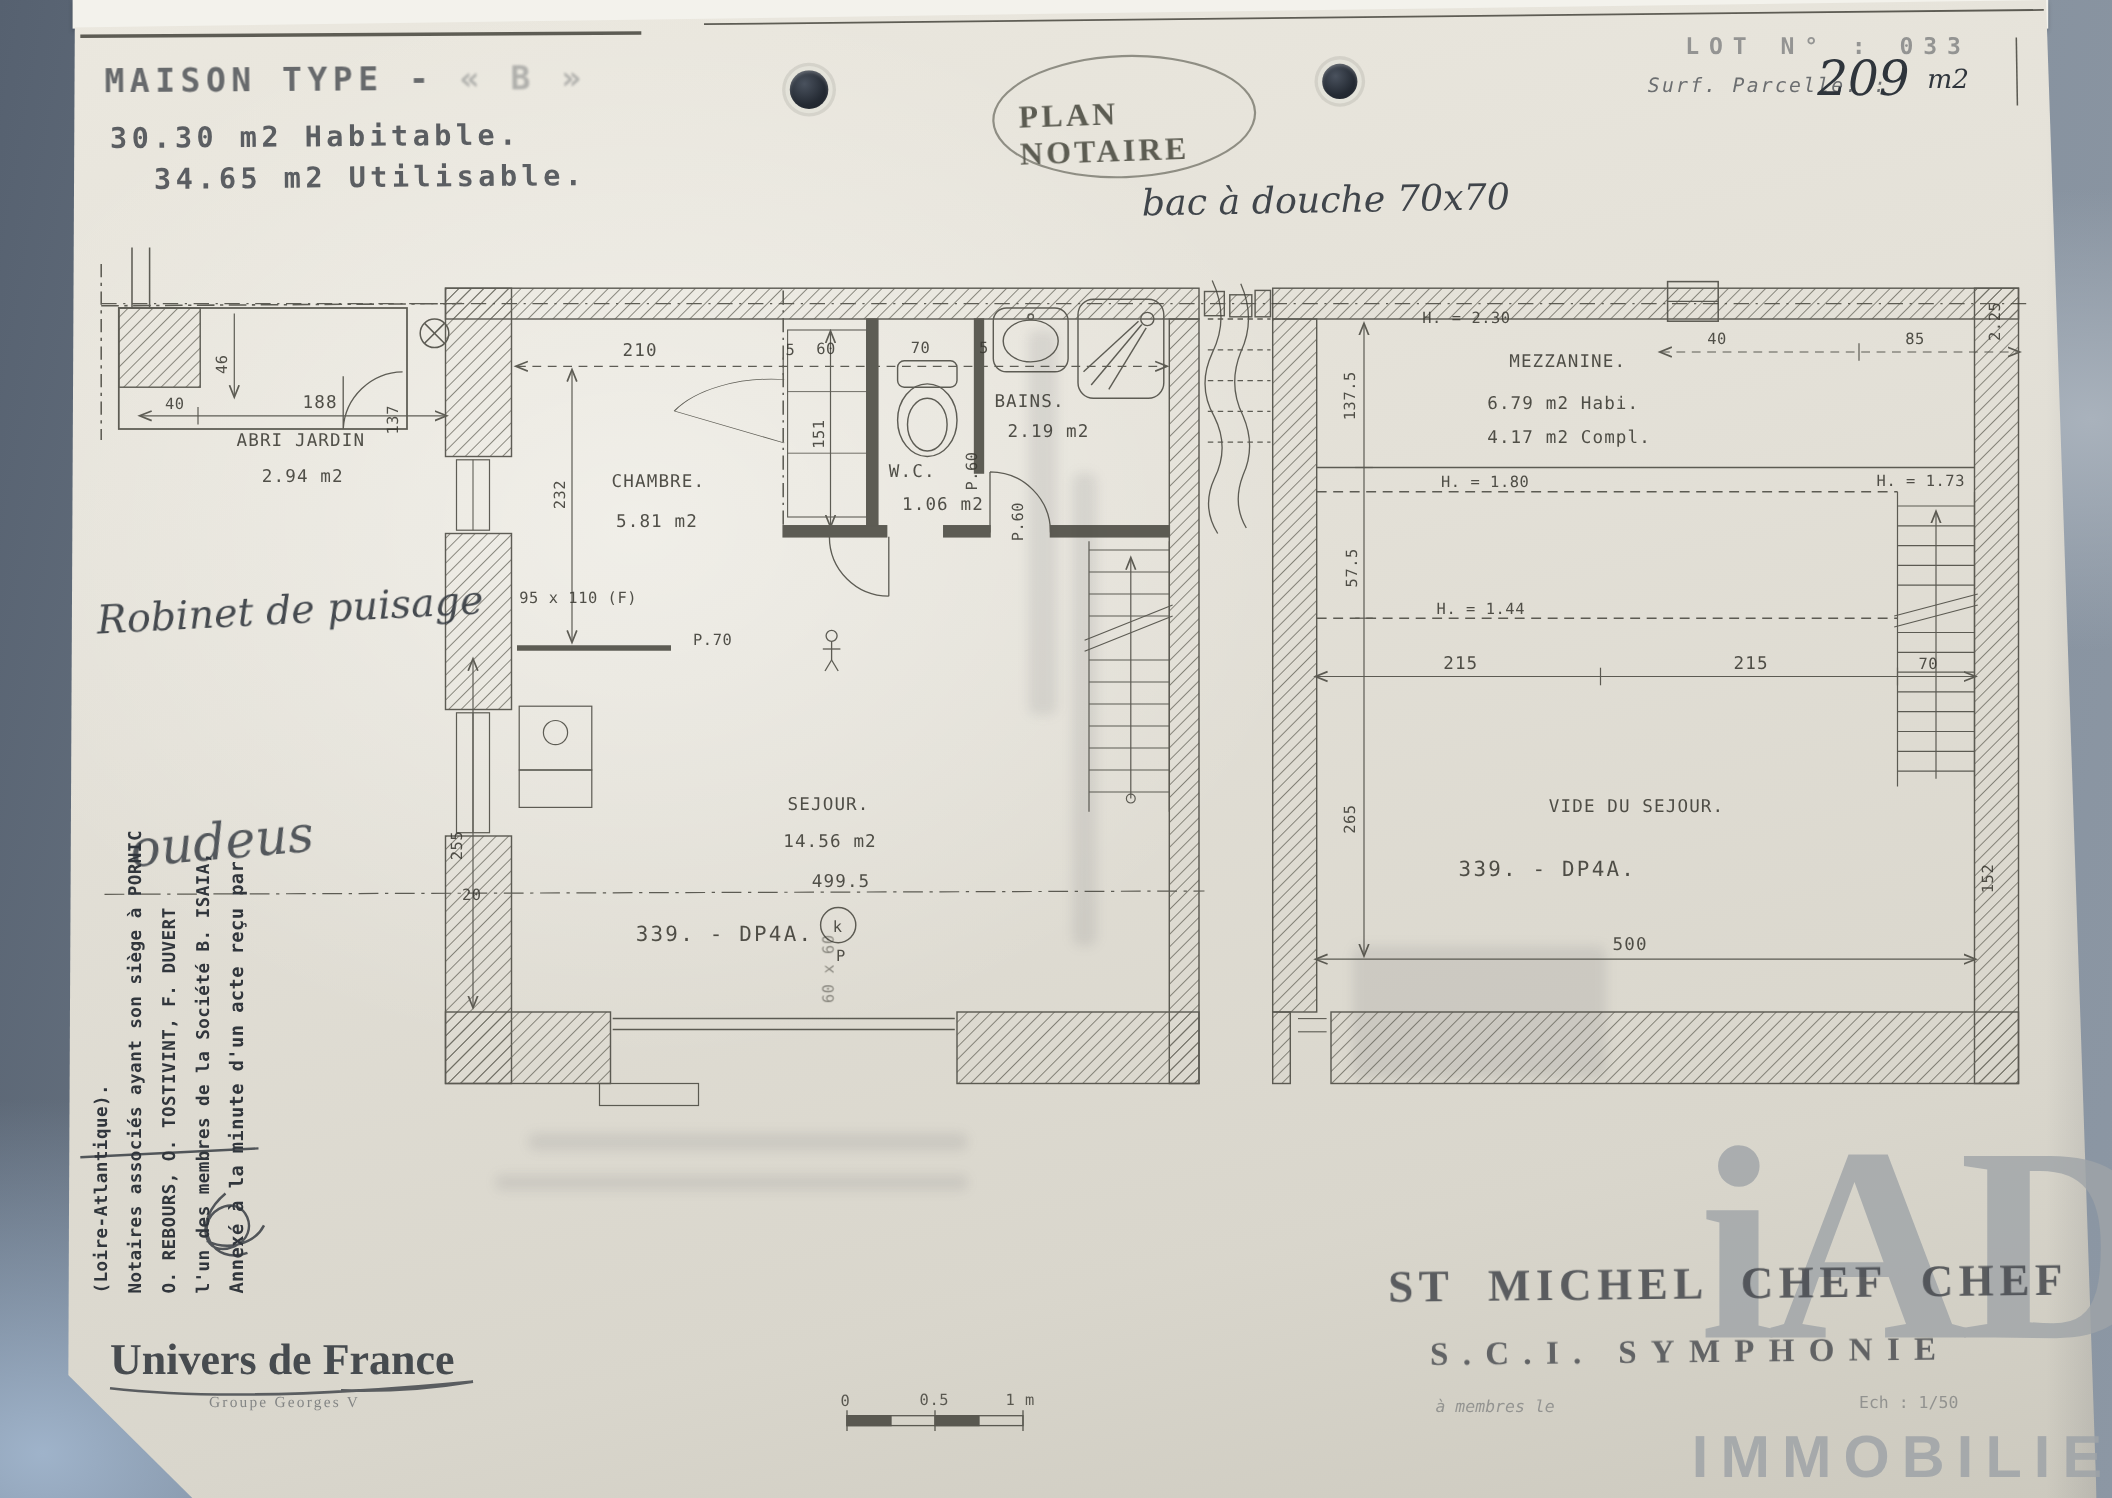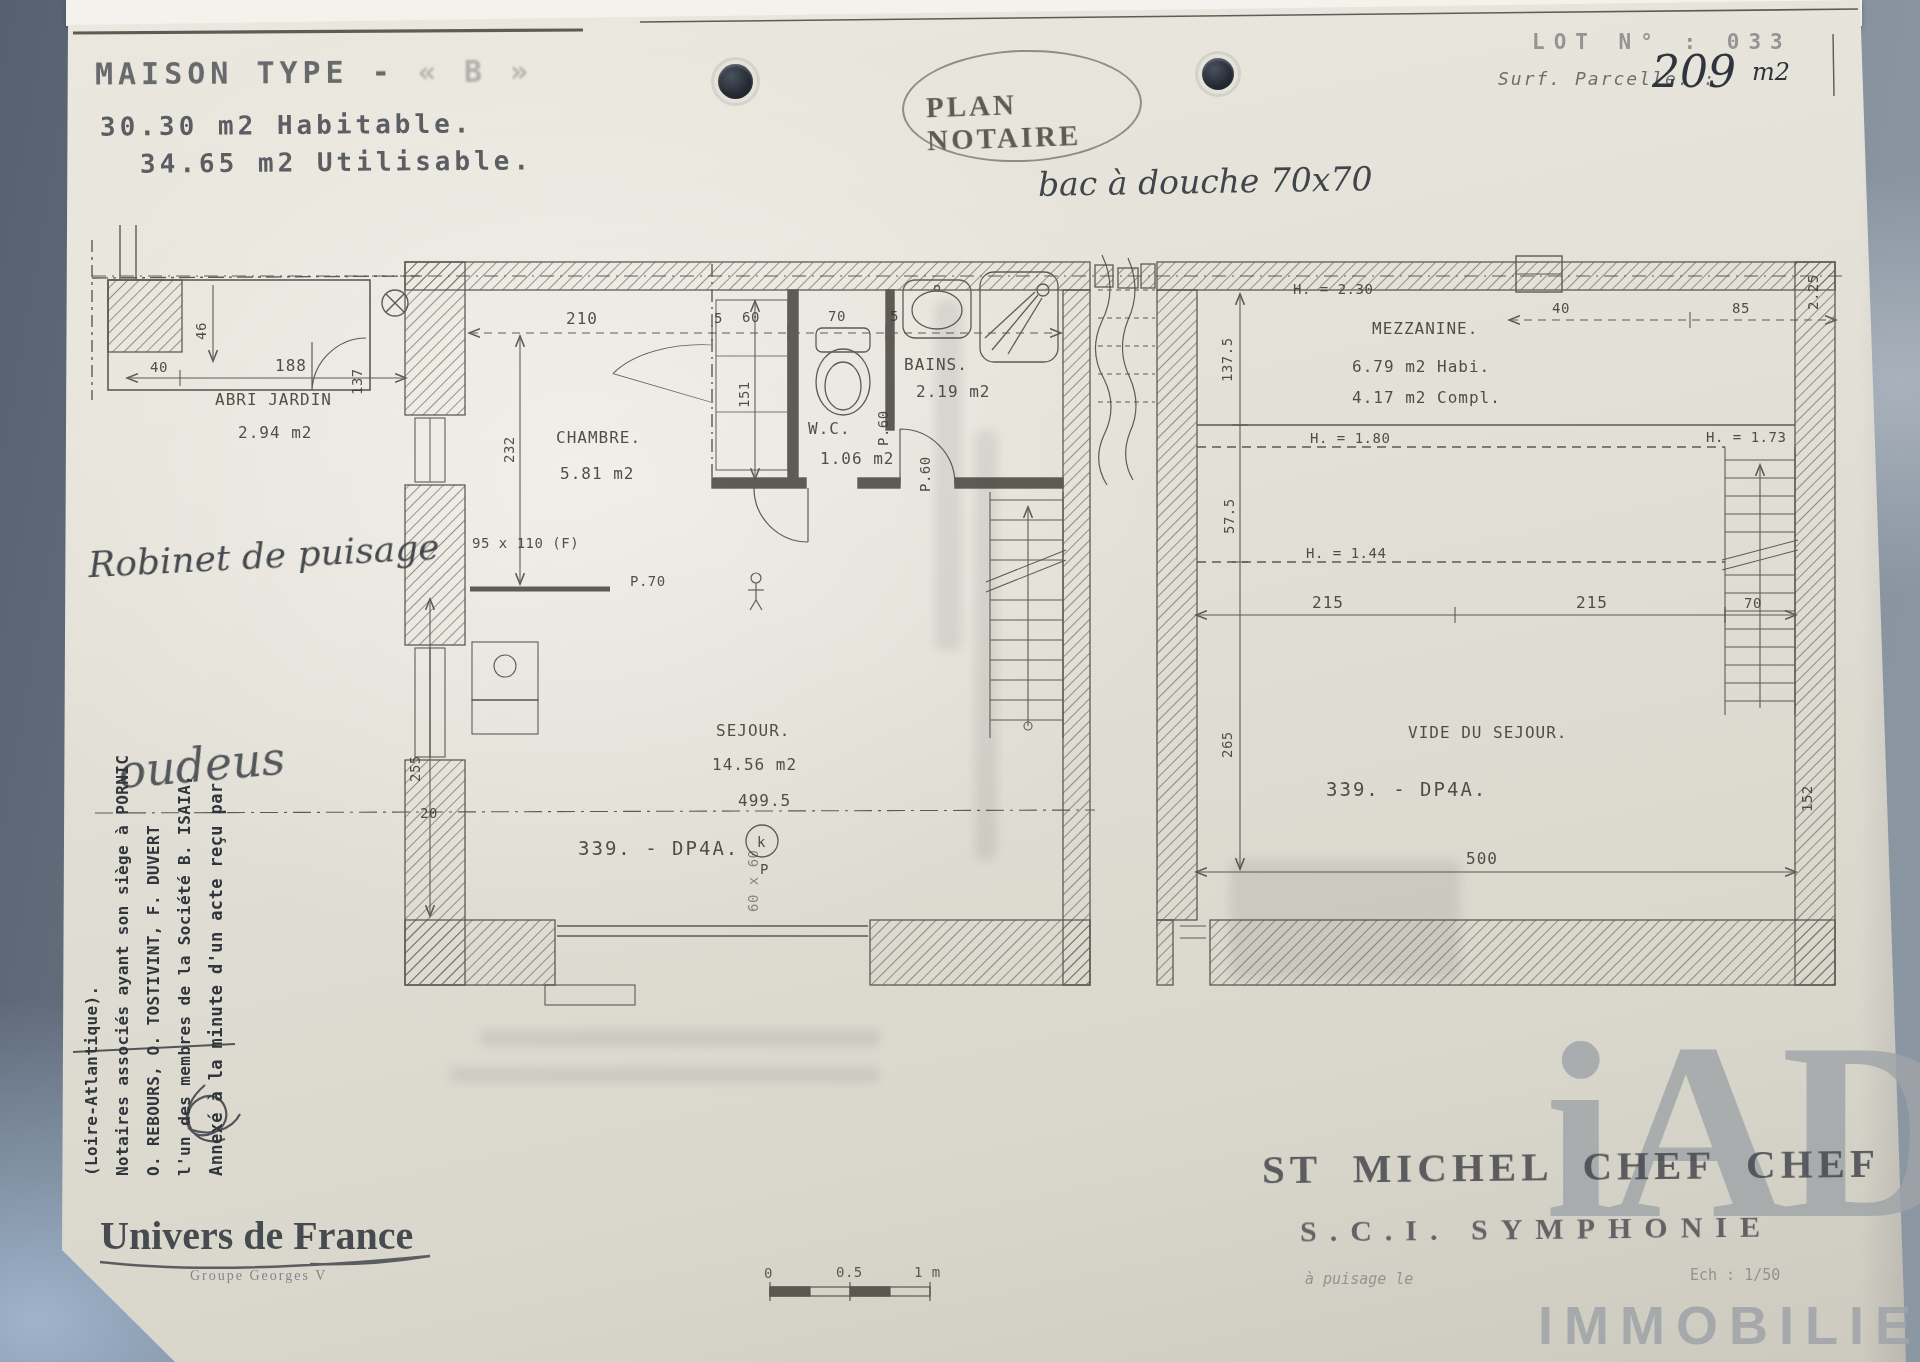--- a/index.html
+++ b/index.html
@@ -358,16 +358,16 @@
   <div class="abs hand" style="left:88px;top:535px;font-size:36px;transform:rotate(-3deg);opacity:.88;">Robinet de puisage</div>
 
   <div class="abs" style="left:100px;top:1212px;font-family:'Liberation Serif',serif;font-weight:bold;font-size:40px;color:#373c42;opacity:.9;">Univers de France</div>
   <div class="abs" style="left:190px;top:1268px;font-family:'Liberation Serif',serif;font-size:14px;color:#4a4f55;opacity:.6;letter-spacing:2px;">Groupe Georges V</div>
 
   <div class="abs wm" style="left:1545px;top:1005px;font-size:252px;letter-spacing:-8px;opacity:.8;">iAD</div>
   <div class="abs wm" style="left:1538px;top:1298px;font-family:'Liberation Sans',sans-serif;font-size:54px;letter-spacing:11px;opacity:.85;white-space:nowrap;">IMMOBILIER</div>
 
   <div class="abs serifstamp" style="left:1262px;top:1142px;font-size:41px;letter-spacing:5px;word-spacing:16px;opacity:.85;filter:blur(.3px);transform:rotate(-.6deg);white-space:nowrap;">ST MICHEL CHEF CHEF</div>
   <div class="abs serifstamp" style="left:1300px;top:1212px;font-size:30px;letter-spacing:13px;opacity:.8;filter:blur(.3px);transform:rotate(-.6deg);white-space:nowrap;">S.C.I. SYMPHONIE</div>
-  <div class="abs" style="left:1305px;top:1270px;font-size:15px;color:#55595e;opacity:.5;font-style:italic;">à puisage le</div>
+  <div class="abs" style="left:1305px;top:1270px;font-size:15px;color:#55595e;opacity:.5;font-style:italic;">à membres le</div>
   <div class="abs" style="left:1690px;top:1266px;font-size:15px;color:#55595e;opacity:.5;">Ech : 1/50</div>
 
 </div>
 
 </body></html>

